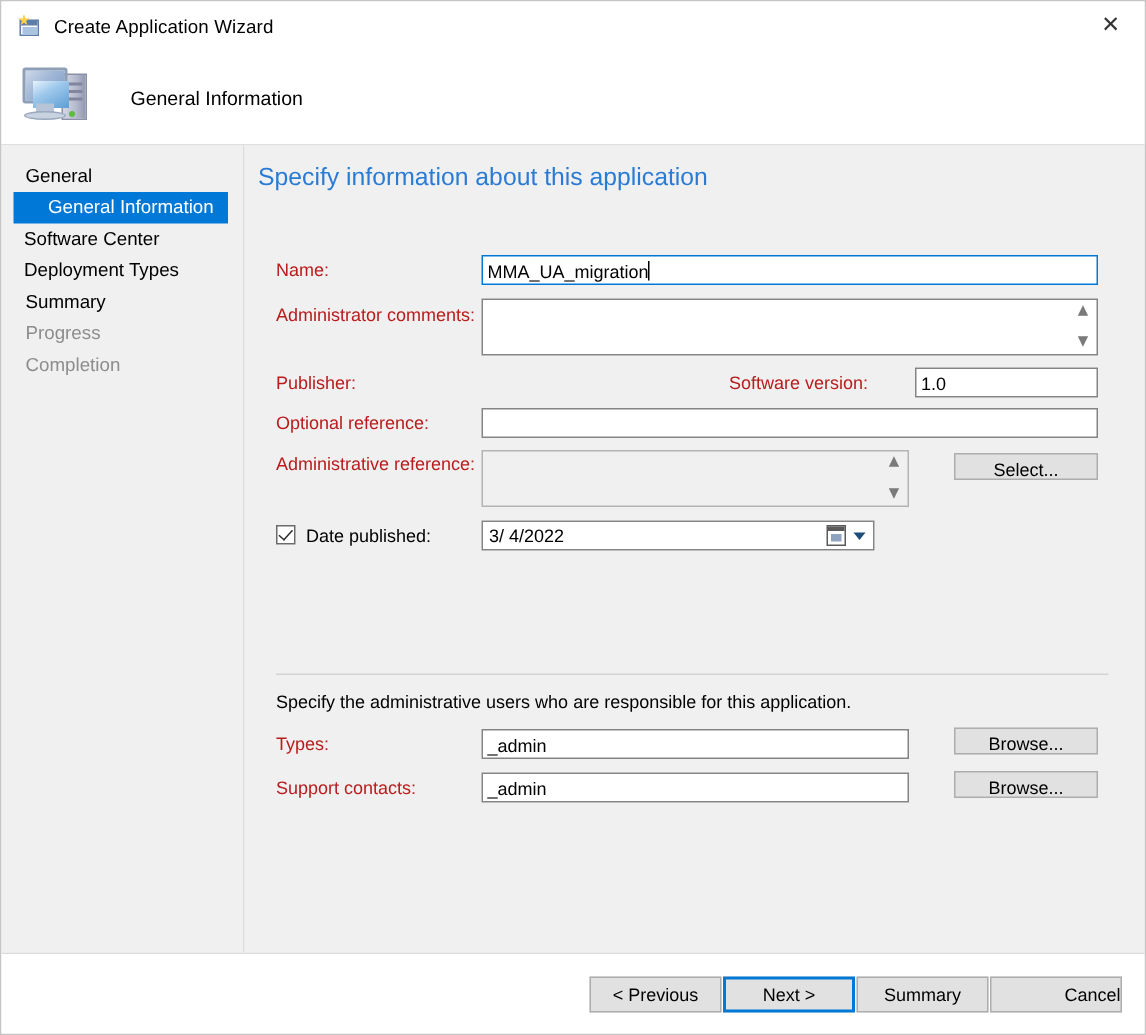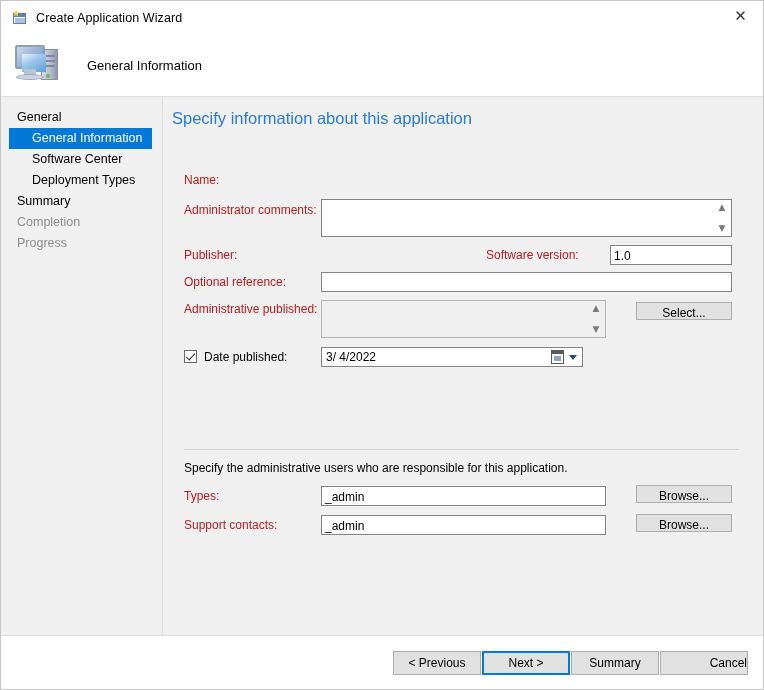--- a/index.html
+++ b/index.html
@@ -101,21 +101,21 @@
     box-sizing: border-box;
   }
   .nav-item {
     height: 21px;
     line-height: 21px;
     font-size: 12.5px;
     padding-left: 16px;
     color: #000000;
     white-space: nowrap;
   }
-  .nav-item.child { padding-left: 31px; }
+  .nav-item.child { padding-left: 15px; }
   .nav-item.disabled { color: #8d8d8d; }
   .nav-item.selected {
     background: #0078d7;
     color: #ffffff;
     margin: 0 10px 0 8px;
     padding-left: 23px;
   }
 
   .content {
     flex: 1 1 auto;
@@ -439,33 +439,34 @@
   </div>
 
   <div class="body-area">
 
     <div class="sidebar">
       <div class="nav-item">General</div>
       <div class="nav-item child selected">General Information</div>
       <div class="nav-item child">Software Center</div>
       <div class="nav-item child">Deployment Types</div>
       <div class="nav-item">Summary</div>
+      <div class="nav-item disabled">Progress</div>
       <div class="nav-item disabled">Completion</div>
-      <div class="nav-item disabled">Progress</div>
     </div>
 
     <div class="content">
       <div class="content-inner">
 
         <div class="page-heading">Specify information about this application</div>
 
         <div class="form">
 
           <div class="row" style="height:30px;">
             <div class="lbl">Name:</div>
+            <div class="field focused" style="left:158px; width:411px; top:1px;"><span>MMA_UA_migration</span><span class="caret"></span></div>
           </div>
 
           <div class="row" style="height:45px;">
             <div class="lbl">Administrator comments:</div>
             <div class="textarea-box" style="left:158px; width:411px; top:0px; height:38px;">
               <span style="display:block;padding:2px 0 0 3px;font-size:12px;"></span>
               <div class="spin">
                 <span>▲</span>
                 <span>▼</span>
               </div>
@@ -477,21 +478,21 @@
             <div class="lbl" style="left:323px;">Software version:</div>
             <div class="field" style="left:447px; width:122px; top:1px;">1.0</div>
           </div>
 
           <div class="row" style="height:27px;text-align:center;">
             <div class="lbl">Optional reference:</div>
             <div class="field" style="left:158px; width:411px; top:1px;"></div>
           </div>
 
           <div class="row" style="height:48px;">
-            <div class="lbl">Administrative published:</div>
+            <div class="lbl">Administrative reference:</div>
             <div class="textarea-box grey" style="left:158px; width:285px; top:2px; height:38px;">
               <span style="display:block;padding:2px 0 0 3px;font-size:12px;"></span>
               <div class="spin">
                 <span>▲</span>
                 <span>▼</span>
               </div>
             </div>
             <div class="btn abs" style="left:473px; top:4px; width:96px;">Select...</div>
           </div>
 

